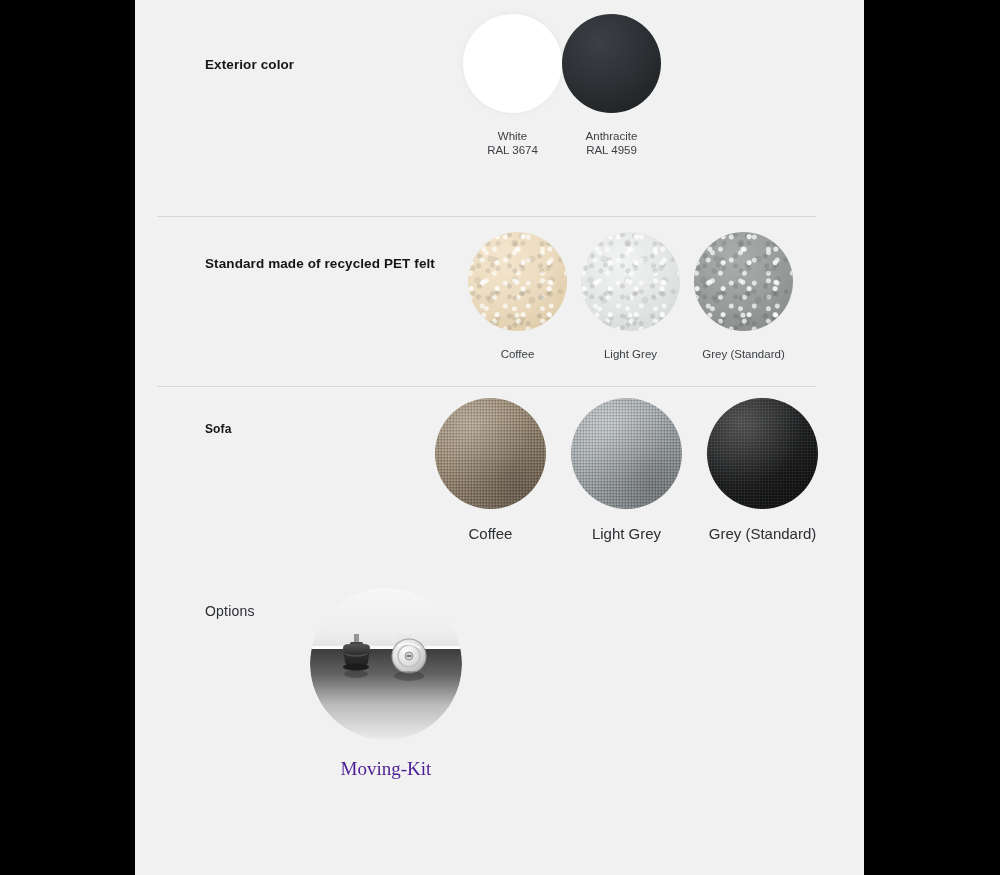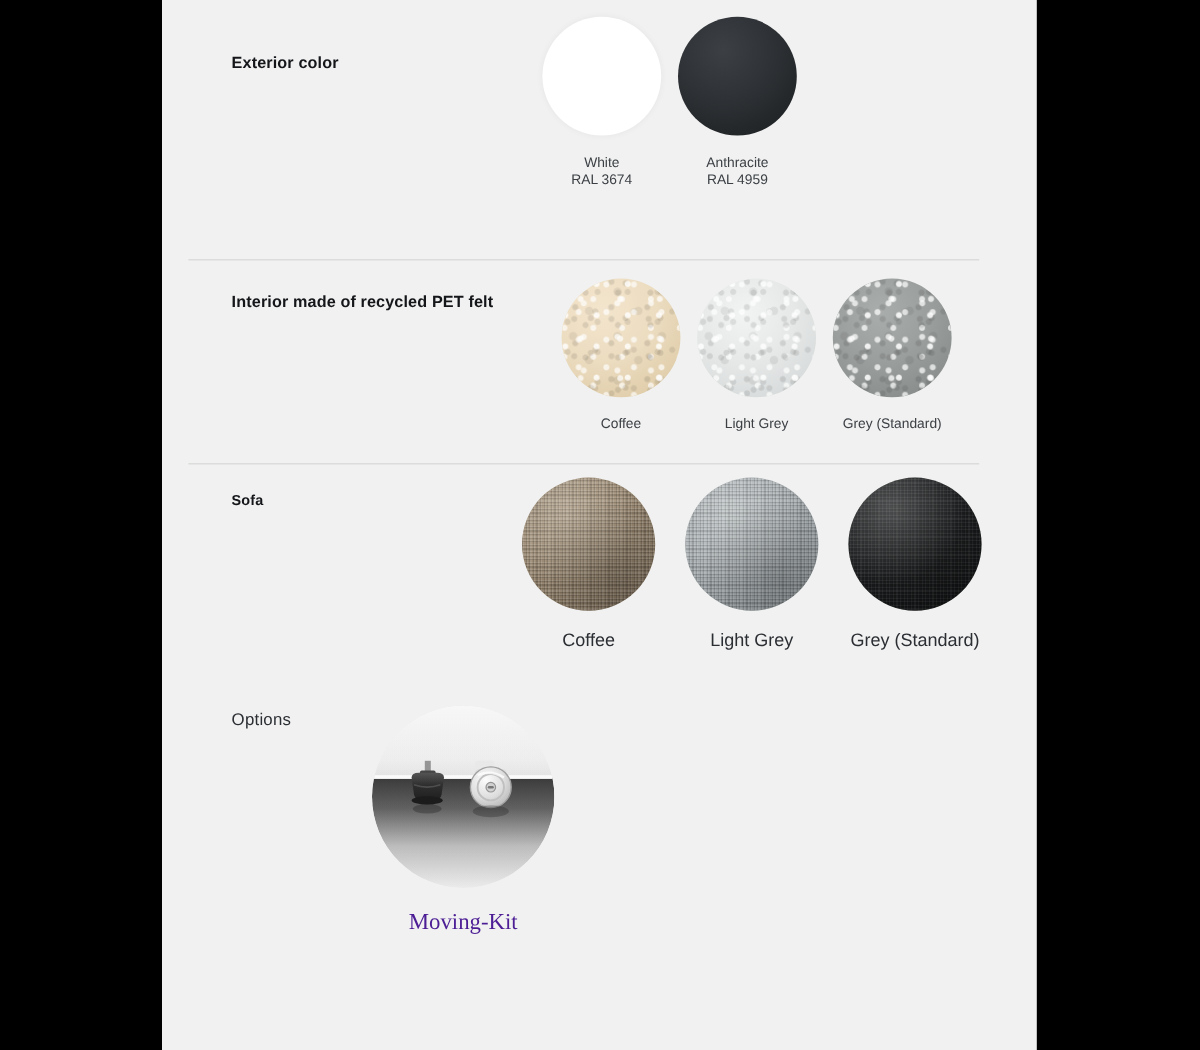--- a/index.html
+++ b/index.html
@@ -43,21 +43,21 @@
     height: 1px;
     background: #d6d7d6;
   }
   .div-1 { top: 216px; }
   .div-2 { top: 386px; }
 
   
   .heading {
     position: absolute;
     left: 22px;
-    margin: 0;
+    margin: 12px;
     color: #14161a;
     white-space: nowrap;
     padding-left: 36px;
   }
   .heading-sm {
     font-size: 13.5px;
     font-weight: 700;
     letter-spacing: 0.1px;
   }
   .heading-md {
@@ -75,21 +75,21 @@
   .h-interior { top: 28px; }
   .h-sofa     { top: 24px; }
   .h-options  { top: 20px; }
 
   
   .swatch-row {
     position: absolute;
     display: flex;
     align-items: flex-start;
   }
-  .row-exterior { left: 317px; top: 14px; gap: 14px; }
+  .row-exterior { left: 328px; top: 14px; }
   .row-interior { left: 333px; top: 16px; gap: 14px; }
   .row-sofa     { left: 300px; top: 12px; gap: 25px; }
   .row-options  { left: 175px; top: 17px; }
 
   .swatch {
     display: flex;
     flex-direction: column;
     align-items: center;
   }
 
@@ -233,21 +233,21 @@
           <span class="cap-line">RAL 4959</span>
         </span>
       </div>
 
     </div>
   </div>
 
   <div class="divider div-1"></div>
 
   <div class="section sec-interior">
-    <h3 class="heading heading-sm h-interior">Interior made of recycled PET felt</h3>
+    <h3 class="heading heading-sm h-interior">Standard made of recycled PET felt</h3>
 
     <div class="swatch-row row-interior">
 
       <div class="swatch">
         <span class="disc disc-felt felt felt-coffee"></span>
         <span class="caption cap-felt">Coffee</span>
       </div>
 
       <div class="swatch">
         <span class="disc disc-felt felt felt-lightgrey"></span>

